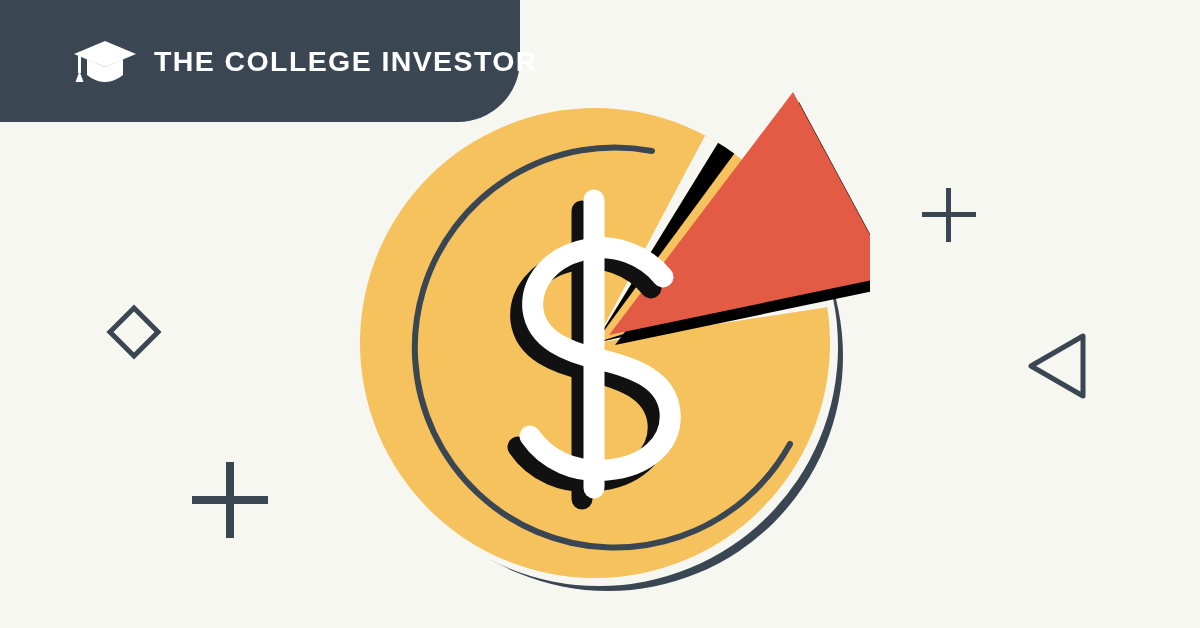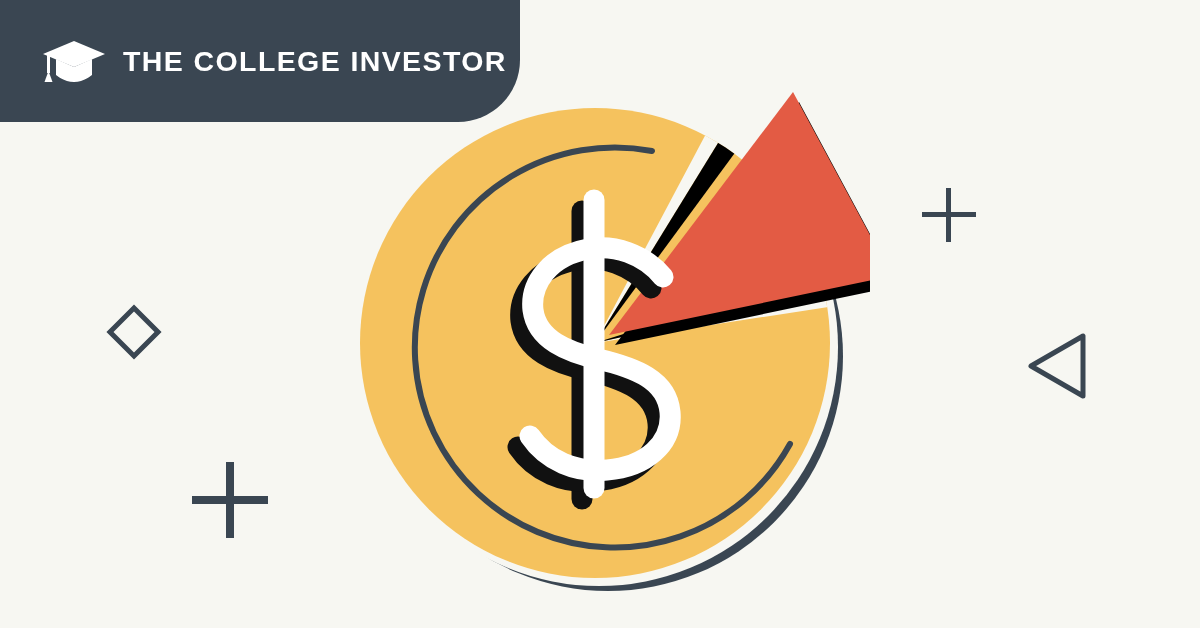--- a/index.html
+++ b/index.html
@@ -22,21 +22,21 @@
 
   
   .brand-banner {
     position:absolute;
     left:0; top:0;
     width:520px; height:122px;
     background:#3A4652;
     border-bottom-right-radius:62px;
     display:flex;
     align-items:center;
-    padding-left:41px;
+    padding-left:72px;
     z-index:20;
   }
   .brand-logo-icon {
     width:66px; height:48px;
     flex:0 0 auto;
     display:block;
   }
   .brand-name {
     color:#FFFFFF;
     font-size:28.5px;

